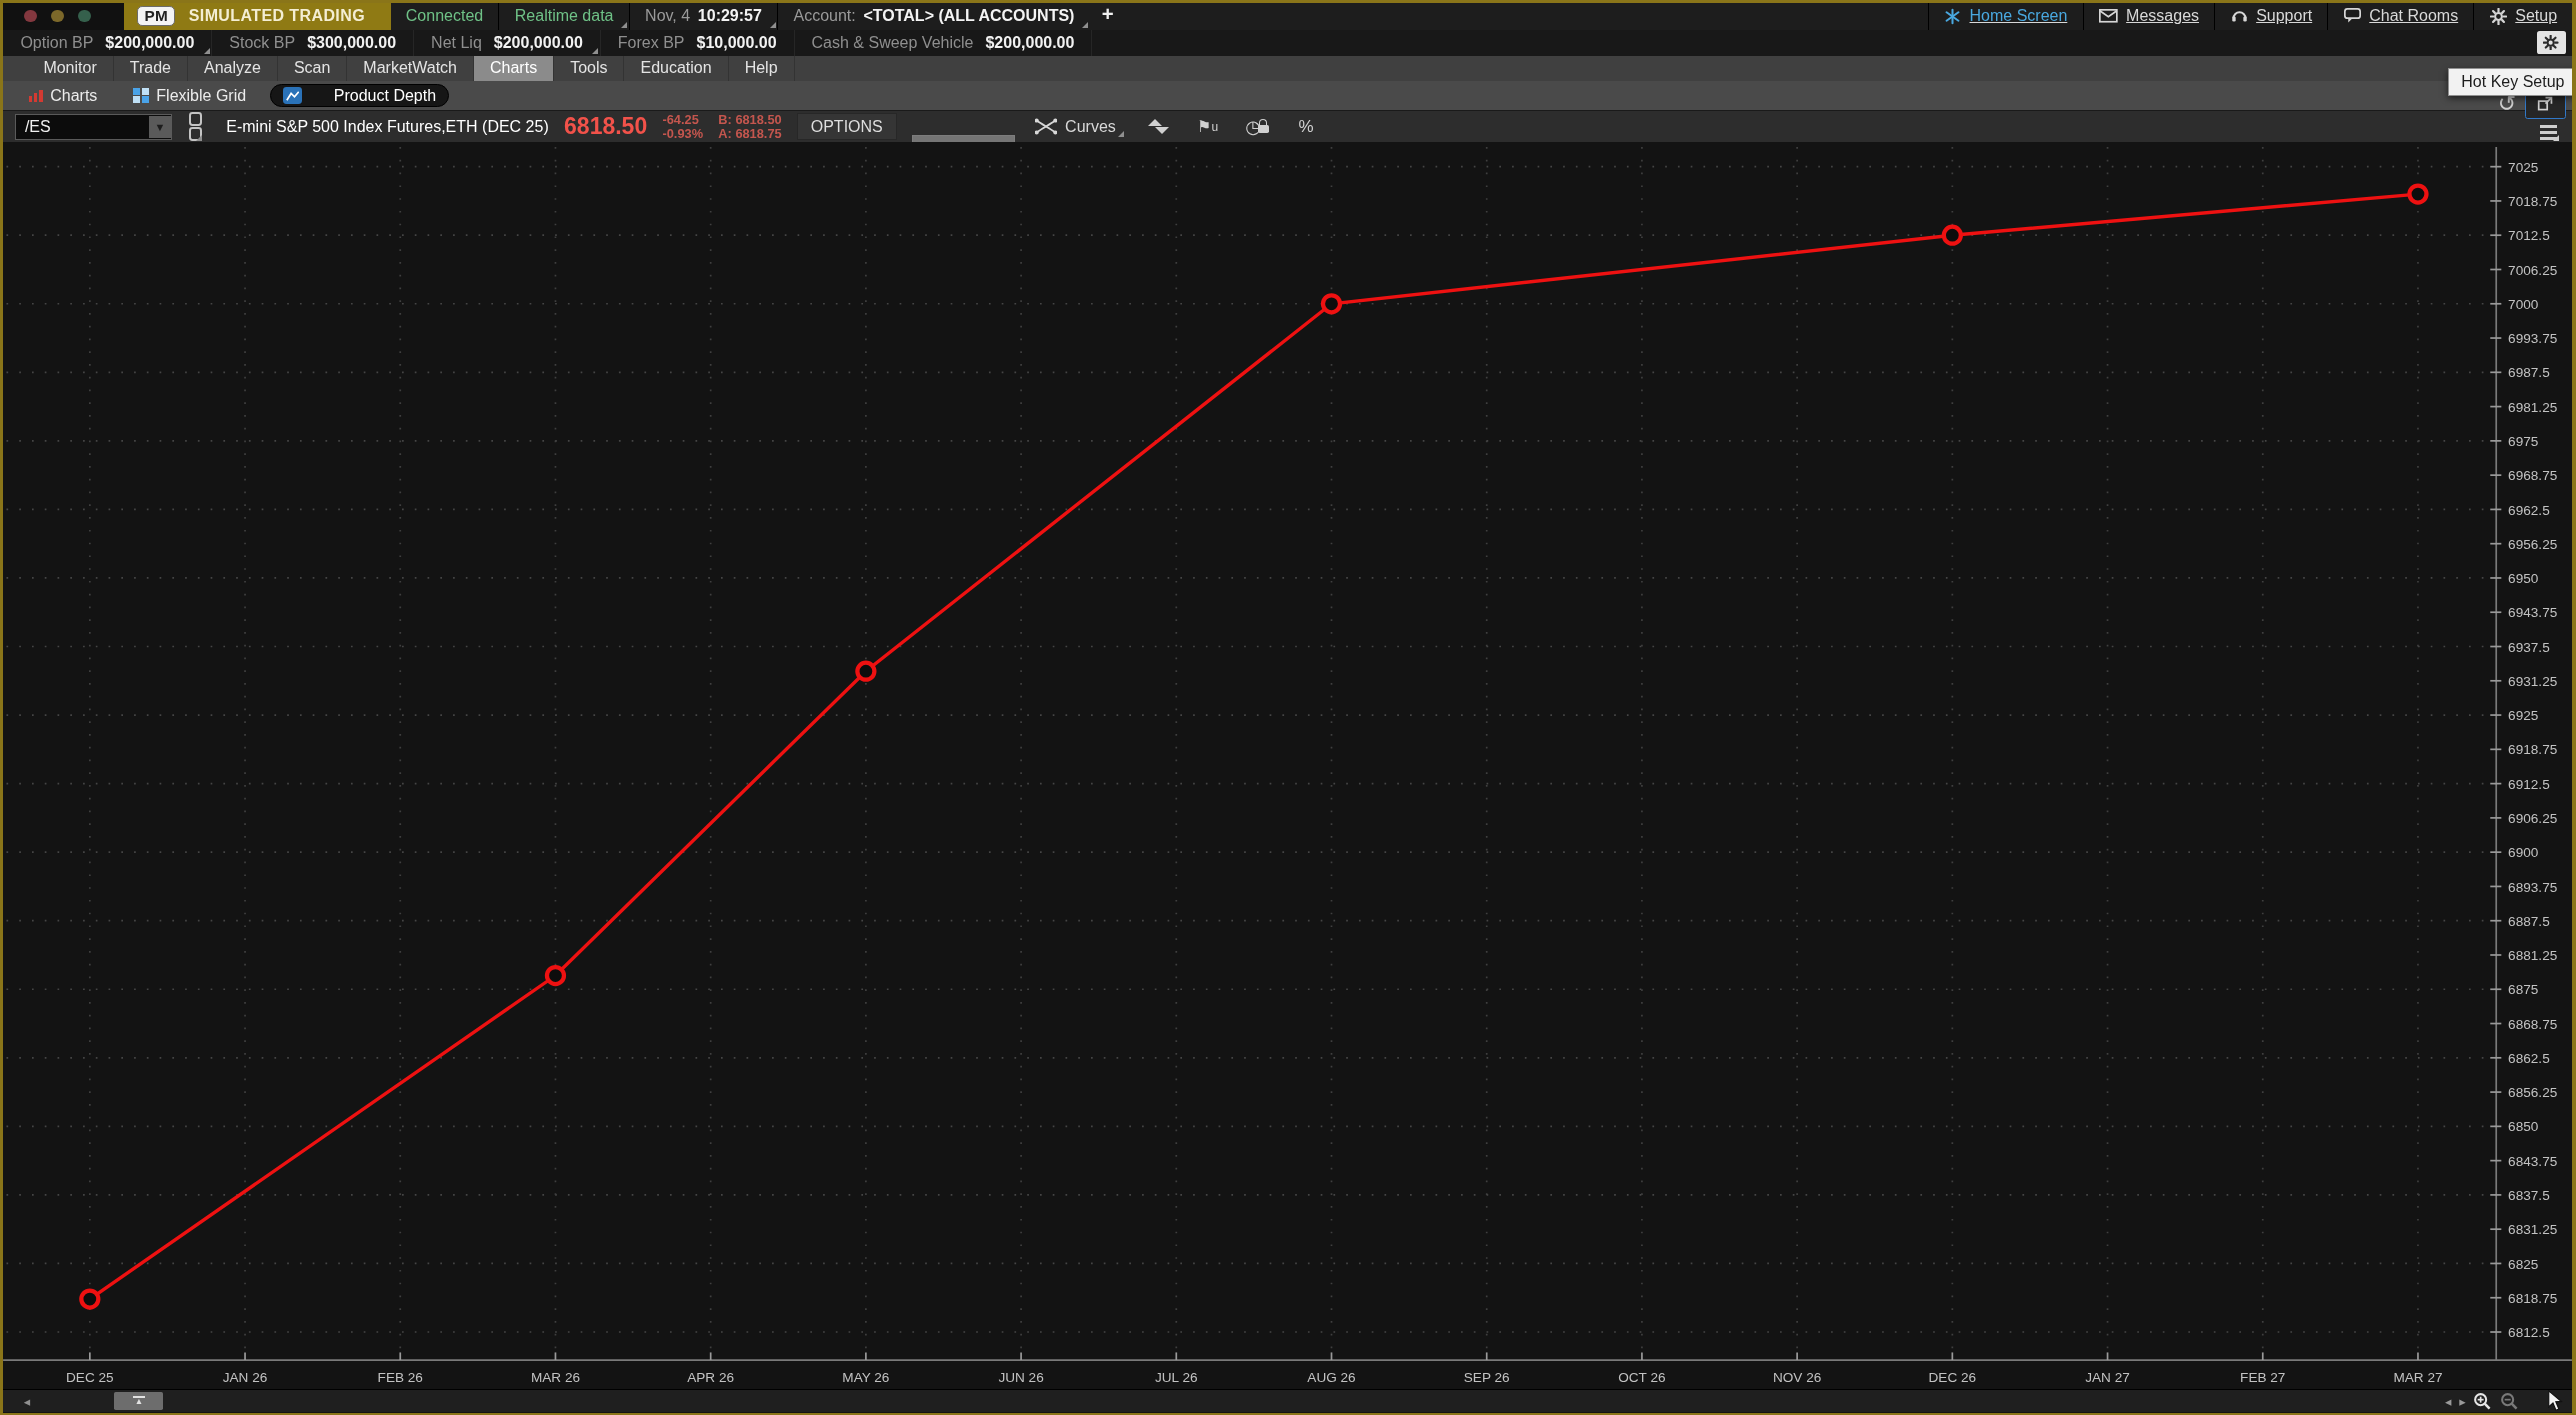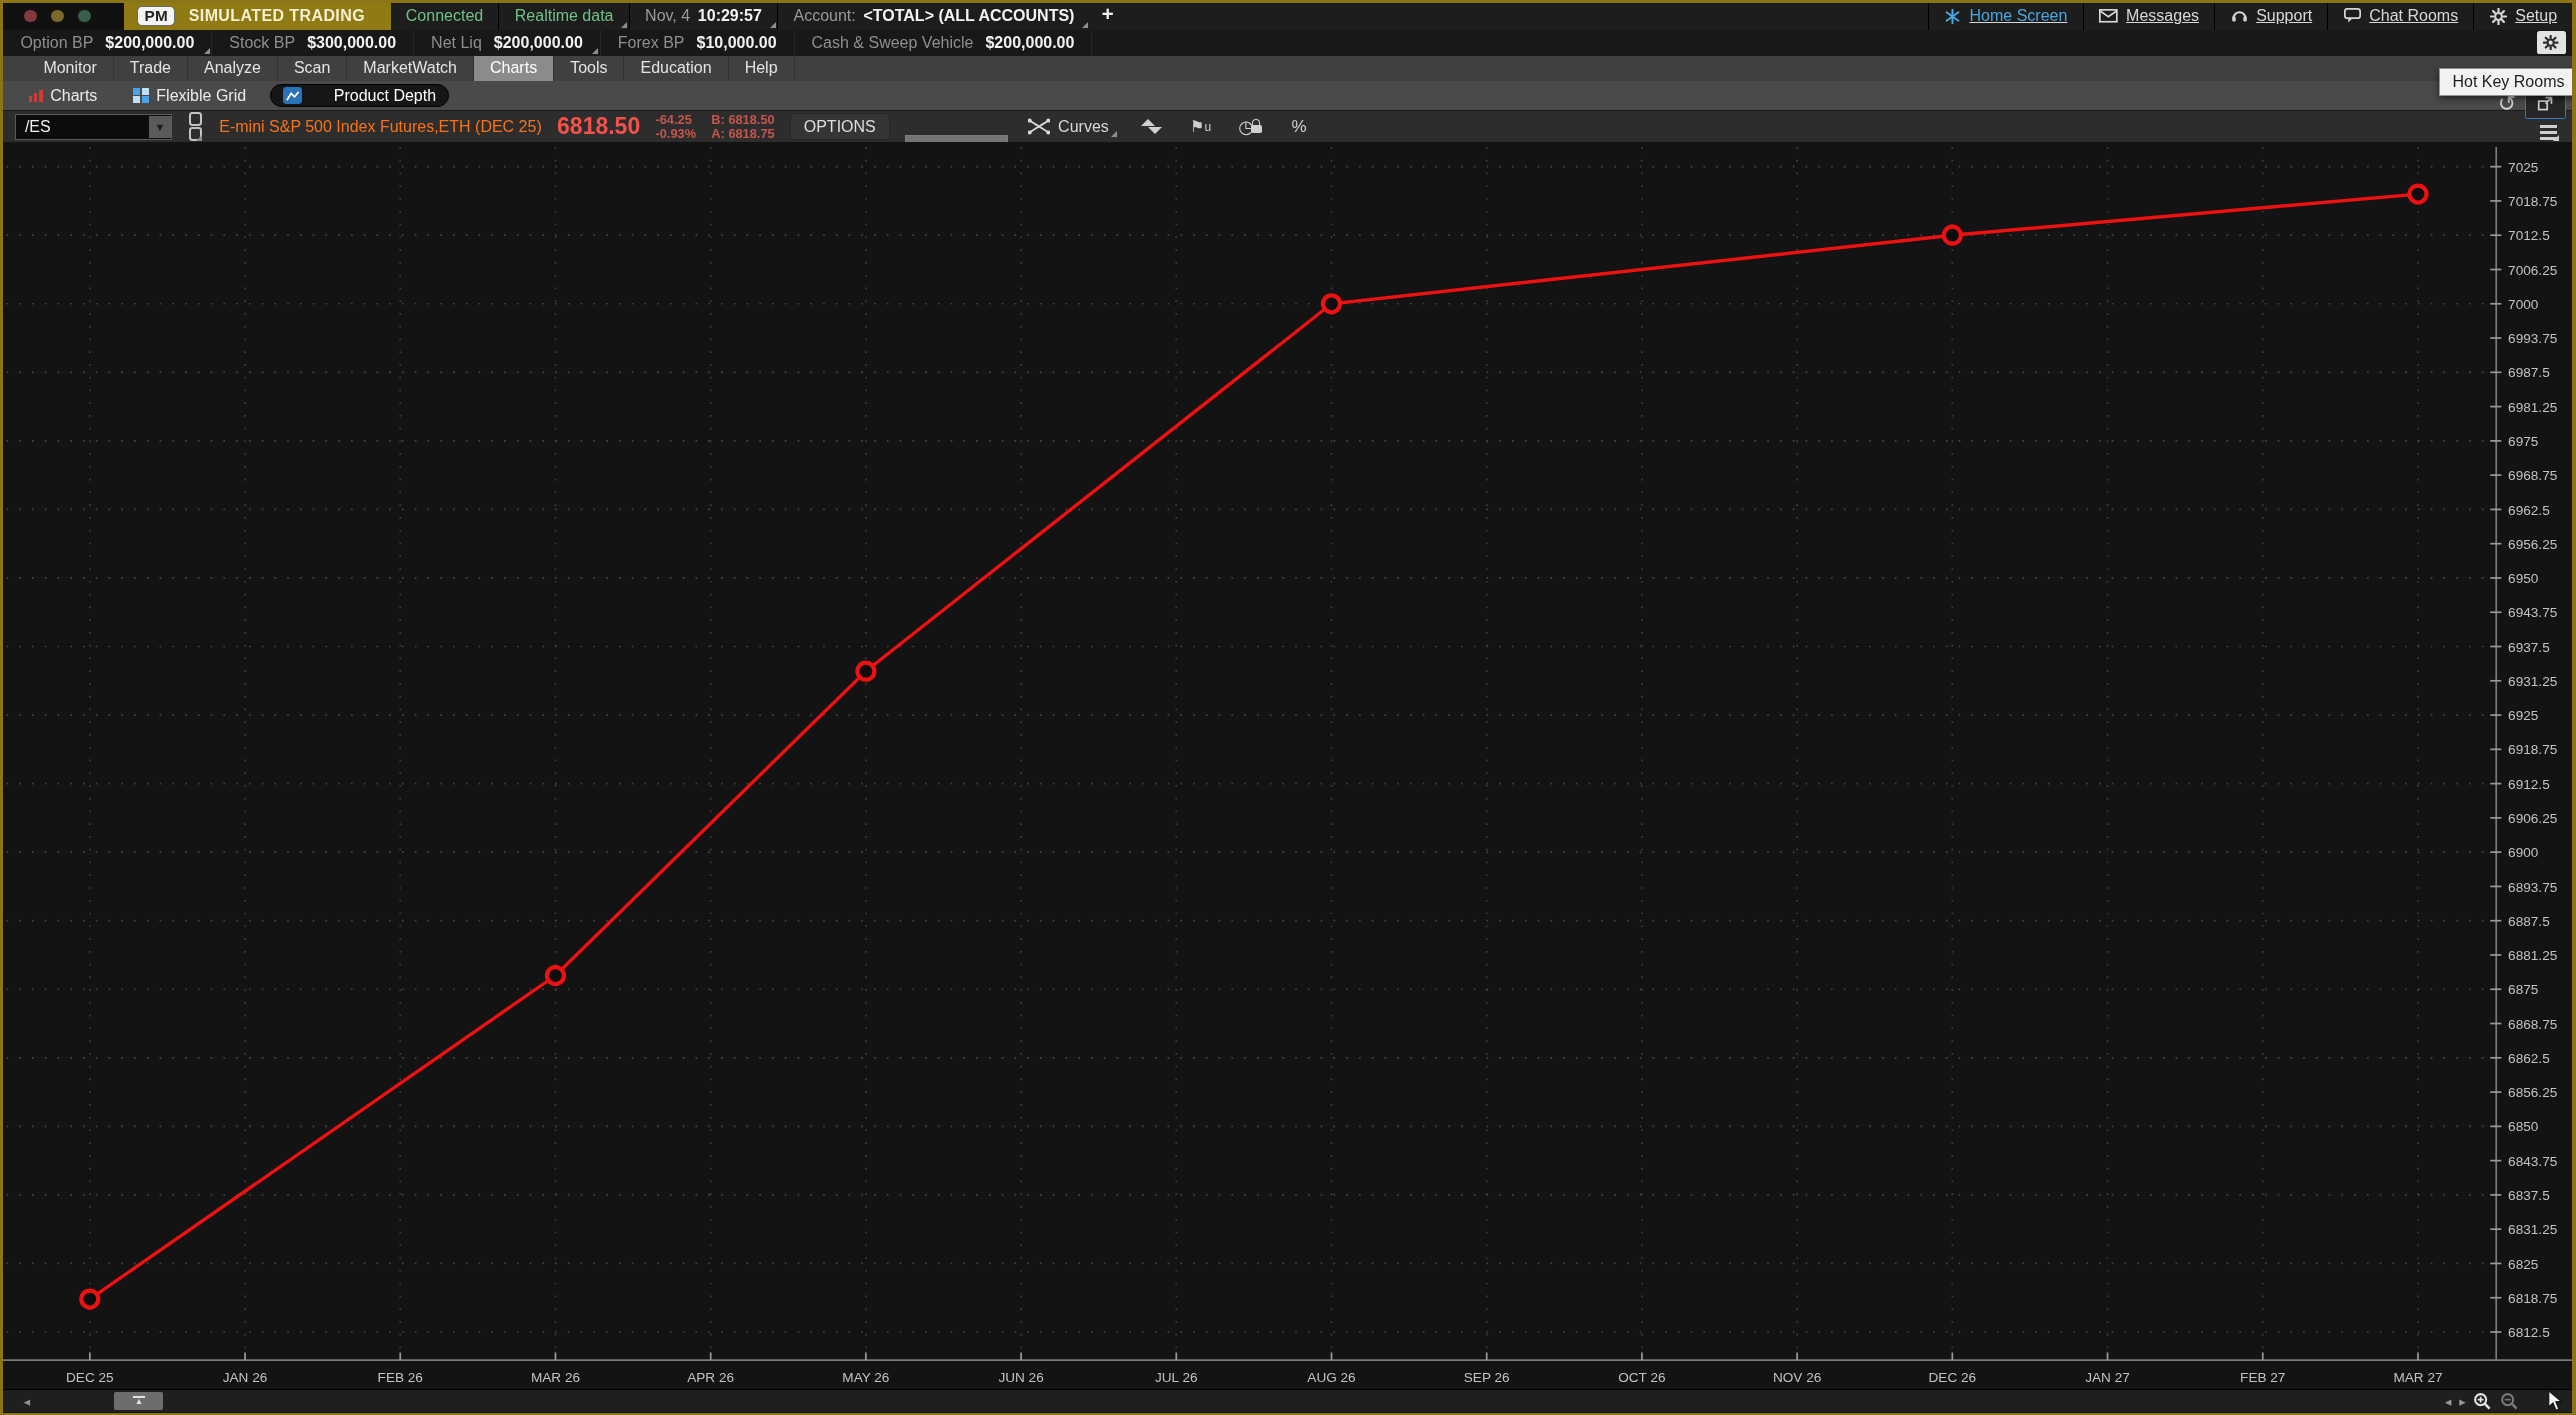--- a/index.html
+++ b/index.html
@@ -54,21 +54,21 @@
     display:flex;align-items:center;justify-content:center;}
   
   .toolbar{height:31px;background:#2d2d2d;border-top:0.9px solid #1a1a1a;display:flex;
     align-items:center;padding-left:12px;gap:15.3px;font-size:16px;color:#d8d8d8;position:relative;}
   .symbol-box{width:146px;height:24px;background:#0c0c0c;border:0.9px solid #5a5a5a;
     display:flex;align-items:center;color:#f0f0f0;padding-left:8.5px;position:relative;}
   .dd-btn{margin-left:auto;width:22px;height:22px;background:#5a5a5a;color:#1d1d1d;
     display:flex;align-items:center;justify-content:center;font-size:11px;}
   .chain{display:flex;flex-direction:column;gap:1.7px;position:relative;padding:1.7px;}
   .chain i{display:block;width:9.4px;height:9.4px;border:2.6px solid #c4c4c4;border-radius:3.4px;}
-  .desc{color:#f97316;}
+  .desc{color:#ffffff;margin-left:7px;}
   .last-price{color:#f2524a;font-size:23px;font-weight:bold;}
   .stack{display:flex;flex-direction:column;font-size:12.8px;line-height:13.6px;color:#c4564e;font-weight:bold;}
   .tb-btn{padding:3.4px 12.8px;background:#353535;color:#dedede;border:0.9px solid #272727;}
   .tb-btn.active{background:#757575;color:#fff;border-color:#7d7d7d;margin-top:44px;}
   .curves-btn{display:flex;align-items:center;gap:7.7px;position:relative;padding:3.4px 10.2px 3.4px 5.1px;}
   .tool-ico{display:flex;align-items:center;justify-content:center;width:34px;color:#d0d0d0;}
   .lock{position:relative;width:11px;height:8.5px;background:#d0d0d0;border-radius:1.7px;margin-left:-3.4px;margin-top:5.1px;}
   .lock:before{content:"";position:absolute;left:1.7px;top:-6px;width:6px;height:6px;
     border:1.7px solid #d0d0d0;border-bottom:none;border-radius:4.3px 4.3px 0 0;}
   .clockglyph{font-size:18px;color:#d0d0d0;}
@@ -331,21 +331,21 @@
         <line x1="17" y1="2" x2="10" y2="9" stroke="#cfcfcf" stroke-width="2"></line>
       </svg>
     </span>
   </div>
   <div class="list-btn">
     <i></i>
       <i></i>
       <i></i>
     <span class="corner"></span>
   </div>
-  <div class="tooltip">Hot Key Rooms</div>
+  <div class="tooltip">Hot Key Setup</div>
 
   <div class="chart-wrap">
     <svg id="curve-svg" width="2569" height="1247" viewBox="0 0 3020 1466">
         <line x1="4" y1="29" x2="2931" y2="29" stroke="#454545" stroke-width="2" stroke-dasharray="2 13"></line>
         <line x1="4" y1="109.58823529411765" x2="2931" y2="109.58823529411765" stroke="#454545" stroke-width="2" stroke-dasharray="2 13"></line>
         <line x1="4" y1="190.1764705882353" x2="2931" y2="190.1764705882353" stroke="#454545" stroke-width="2" stroke-dasharray="2 13"></line>
         <line x1="4" y1="270.7647058823529" x2="2931" y2="270.7647058823529" stroke="#454545" stroke-width="2" stroke-dasharray="2 13"></line>
         <line x1="4" y1="351.3529411764706" x2="2931" y2="351.3529411764706" stroke="#454545" stroke-width="2" stroke-dasharray="2 13"></line>
         <line x1="4" y1="431.94117647058823" x2="2931" y2="431.94117647058823" stroke="#454545" stroke-width="2" stroke-dasharray="2 13"></line>
         <line x1="4" y1="512.5294117647059" x2="2931" y2="512.5294117647059" stroke="#454545" stroke-width="2" stroke-dasharray="2 13"></line>

